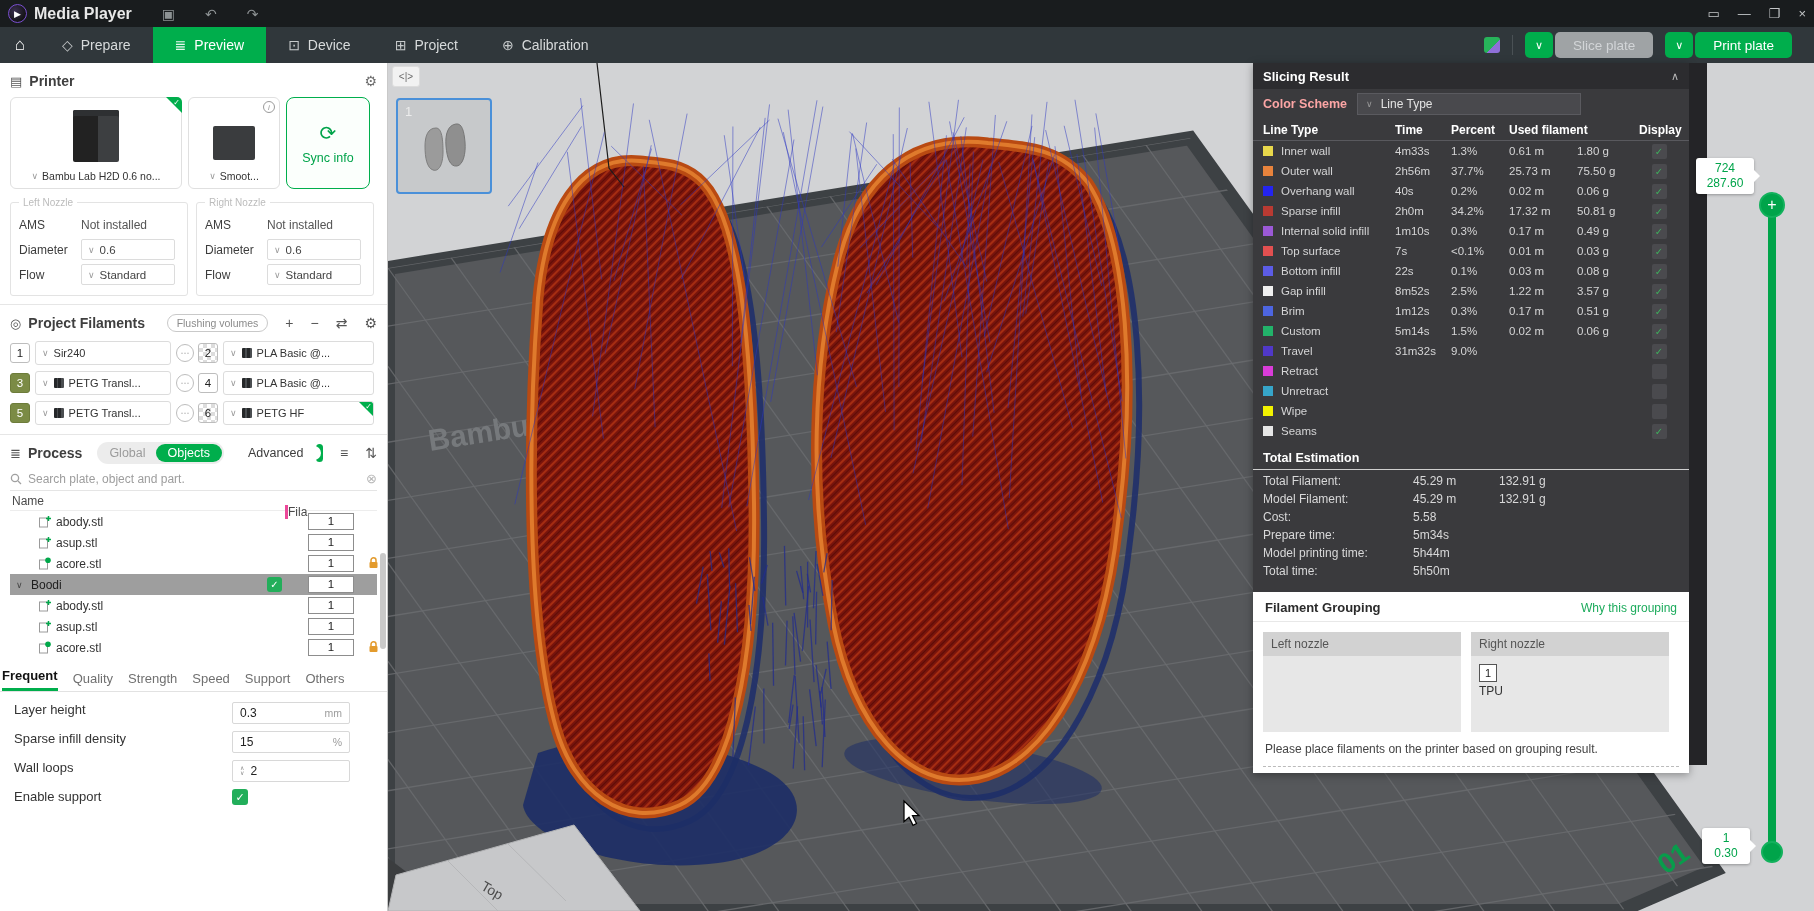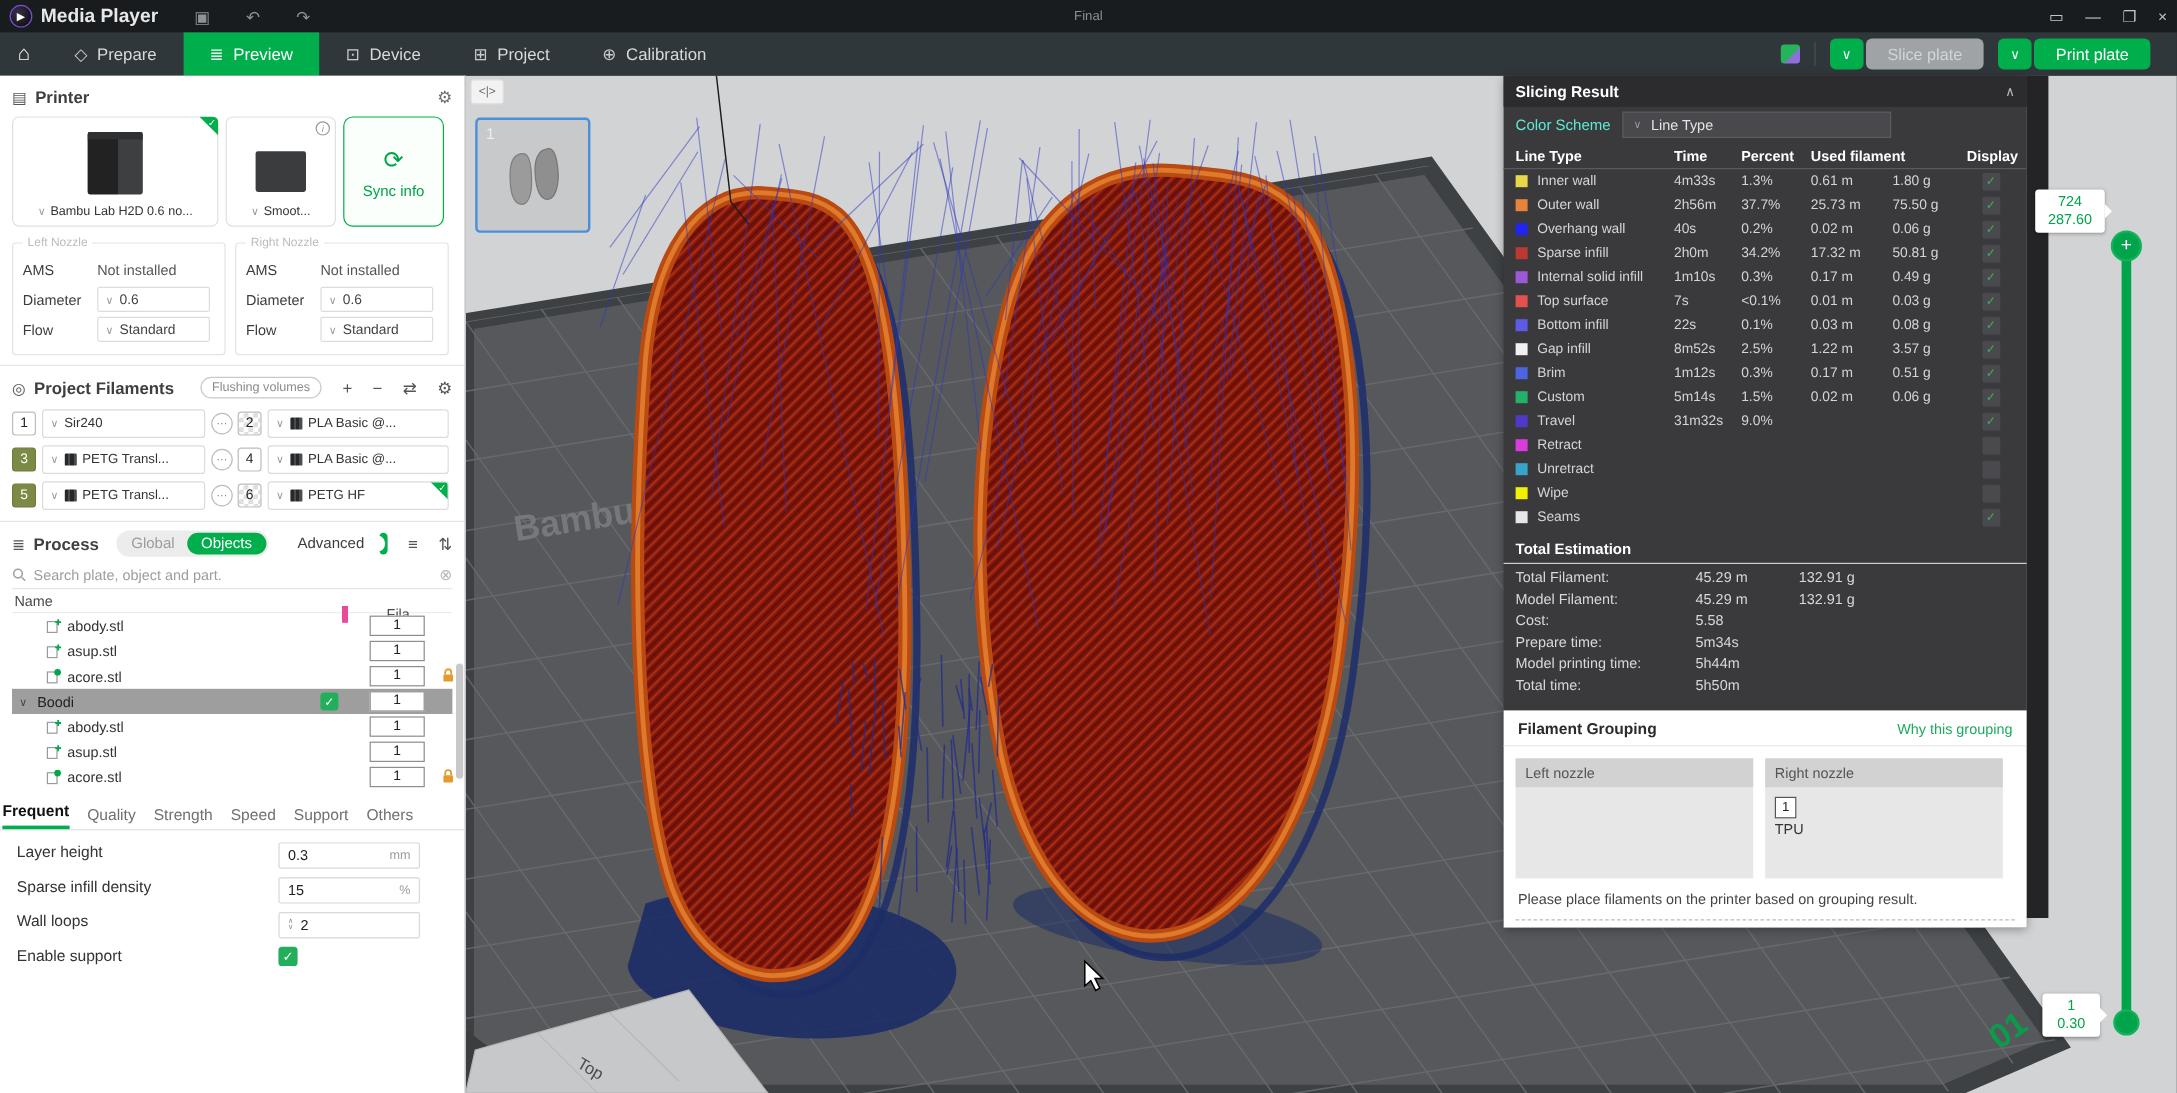--- a/index.html
+++ b/index.html
@@ -95,21 +95,21 @@
   .advlabel { font-size:12.5px; color:#3c3c3c; margin-left:10px; }
   .switch { width:36px; height:18px; border-radius:9px; background:#00ae4c; position:relative; margin-left:5px; }
   .switch .knob { position:absolute; right:2px; top:2px; width:14px; height:14px; border-radius:50%; background:#fff; }
 
   .search { display:flex; align-items:center; gap:6px; height:24px; border-bottom:1px solid #e5e5e5; margin-top:2px; color:#a3a3a3; }
   .search .ph { flex:1; font-size:12px; color:#9d9d9d; }
   .clear { color:#b5b5b5; font-size:13px; }
 
   .treehdr { display:flex; align-items:center; height:20px; border-bottom:1px solid #ededed; color:#4a4a4a; font-size:12px; }
   .treehdr .nh { flex:1; padding-left:2px; }
-  .treehdr .fh { width:92px; text-align:center; border-left:5px solid #ec4899;margin-top:22px; }
+  .treehdr .fh { width:92px; text-align:left; border-left:3px solid #ec4899;margin-top:22px; }
   .trow { display:flex; align-items:center; height:21px; position:relative; }
   .trow.sel { background:#9e9e9e; }
   .trow .nm { flex:1; display:flex; align-items:center; gap:5px; font-size:12px; color:#333; white-space:nowrap; overflow:hidden; }
   .trow.sel .nm { color:#1d1d1d; }
   .caret { font-size:9px; color:#444; width:10px; }
   .rright { width:92px; display:flex; align-items:center; justify-content:center; gap:3px; position:relative; }
   .filain { width:46px; height:17px; border:1px solid #8d8d8d; background:#fff; text-align:center; font-size:11.5px; line-height:15px; color:#222; }
   .gcheck { width:15px; height:15px; background:#22ae5a; border-radius:3px; color:#fff; font-size:10px;
             display:flex; align-items:center; justify-content:center; position:absolute; left:-18px; }
   .locks { position:absolute; right:-2px; }
@@ -137,21 +137,21 @@
            border-radius:4px; }
   .thumb .tnum { position:absolute; left:7px; top:4px; color:#ececec; font-size:13px; }
 
   
   .slicing { position:absolute; left:1253px; top:63px; width:436px; background:#3a3a3d; color:#cfd0d1;
              box-shadow:0 2px 8px rgba(0,0,0,.35); }
   .sl-title { height:26px; background:#2c2c2f; display:flex; align-items:center; padding:0 10px; }
   .sl-title .t { font-weight:bold; color:#fff; font-size:13px; flex:1; }
   .sl-title .up { color:#b9b9b9; font-size:11px; }
   .schemerow { height:30px; display:flex; align-items:center; padding:0 10px; gap:10px; }
-  .schemerow .lab { font-weight:normal; color:#5eead4; font-size:12.5px; }
+  .schemerow .lab { font-weight:bold; color:#fca5a5; font-size:12.5px; }
   .schemesel { width:224px; height:22px; background:#49494d; border:1px solid #5a5a5f; display:flex; align-items:center;
                gap:8px; padding:0 8px; color:#e3e3e3; font-size:12px; }
   .sl-grid { display:grid; grid-template-columns:132px 56px 58px 68px 62px 40px; align-items:center; padding:0 10px; }
   .sl-head { height:22px; font-weight:bold; color:#fff; font-size:12px; }
   .sl-head .used { grid-column:4 / span 2; }
   .slrow { height:20px; font-size:11.5px; color:#d5d5d6; }
   .slname { display:flex; align-items:center; gap:8px; white-space:nowrap; }
   .swatch { width:10px; height:10px; flex:0 0 auto; }
   .dcheck { width:15px; height:15px; background:#4a4a4e; border-radius:2px; margin:0 auto; color:#3fae5c; font-size:10px;
             display:flex; align-items:center; justify-content:center; }
@@ -411,21 +411,20 @@
     <path d="M 58 24 C 50 25 47 34 48 46 C 49 58 52 67 59 66 C 65 65 68 54 67 42 C 66 31 64 23 58 24 Z" fill="#8f8f8f" stroke="#767676"></path>
   </svg>
 </div>
 
 <div class="titlebar">
   <span class="logo">▶</span>
   <span class="appname">Media Player</span>
   <span class="tb-ic">▣</span>
   <span class="tb-ic">↶</span>
   <span class="tb-ic">↷</span>
-  <span class="tb-center">Final</span>
   <div class="tb-right">
     <span>▭</span>
     <span>—</span>
     <span>❐</span>
     <span>×</span>
   </div>
 </div>
 
 <div class="navbar">
   <span class="home">⌂</span>

